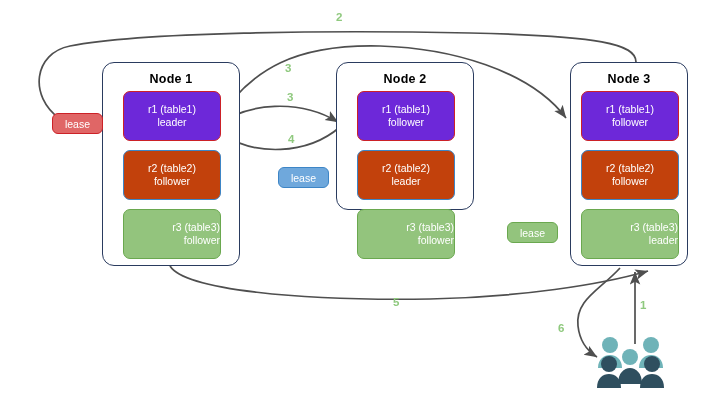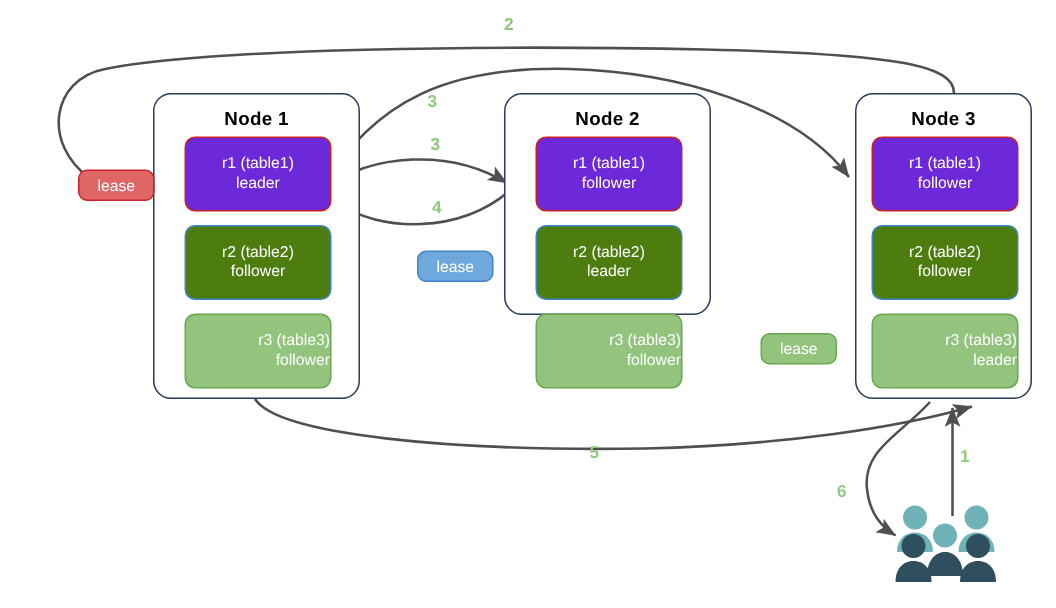--- a/index.html
+++ b/index.html
@@ -42,21 +42,21 @@
     align-items:center;
     justify-content:center;
     font-size:10.5px;
     line-height:12.6px;
     color:#ffffff;
     text-align:center;
     white-space:nowrap;
   }
   .card span{display:block;}
   .card.red{background:#6d28d9;border:1.3px solid #cc2127;}
-  .card.blue{background:#4d7c0f;border:1.3px solid #3d85c6;}
+  .card.blue{background:#c2410c;border:1.3px solid #3d85c6;}
   .card.green{background:#93c47d;border:1.3px solid #6aa84f;align-items:flex-end;}
 
   
   .lease{
     position:absolute;
     box-sizing:border-box;
     border-radius:6px;
     display:flex;
     align-items:center;
     justify-content:center;

